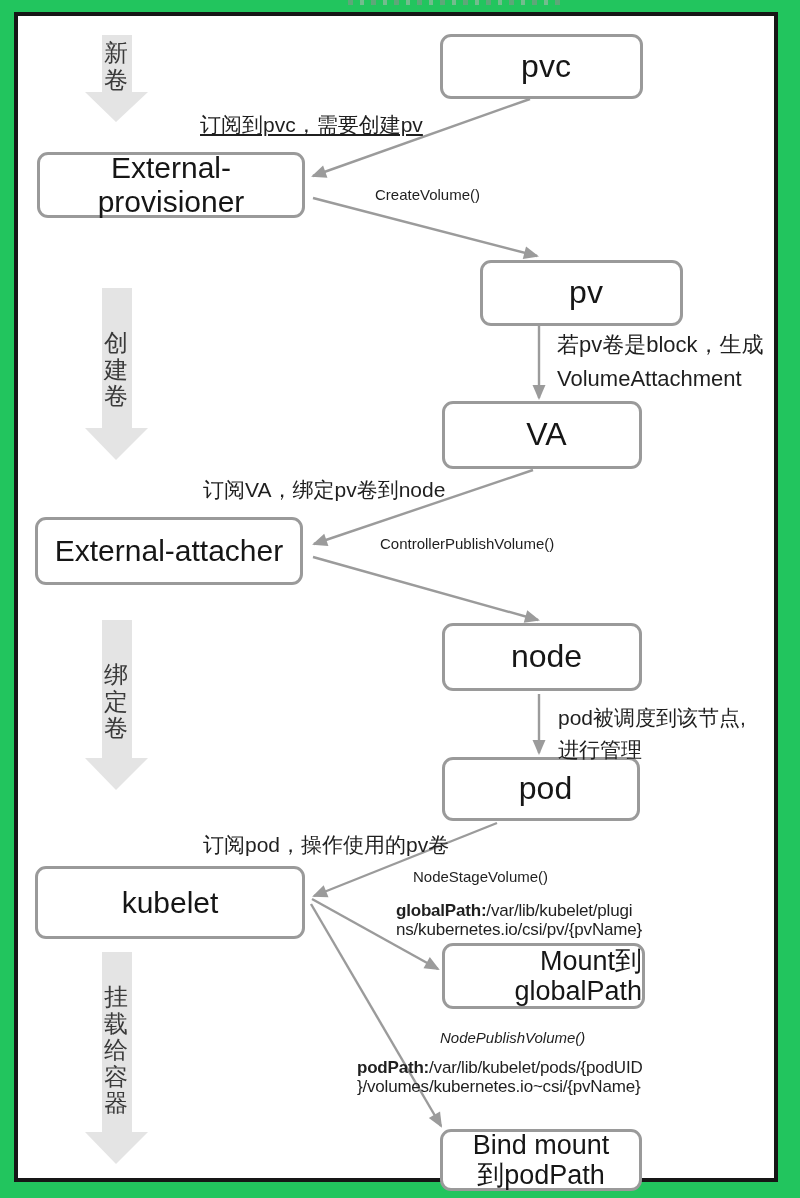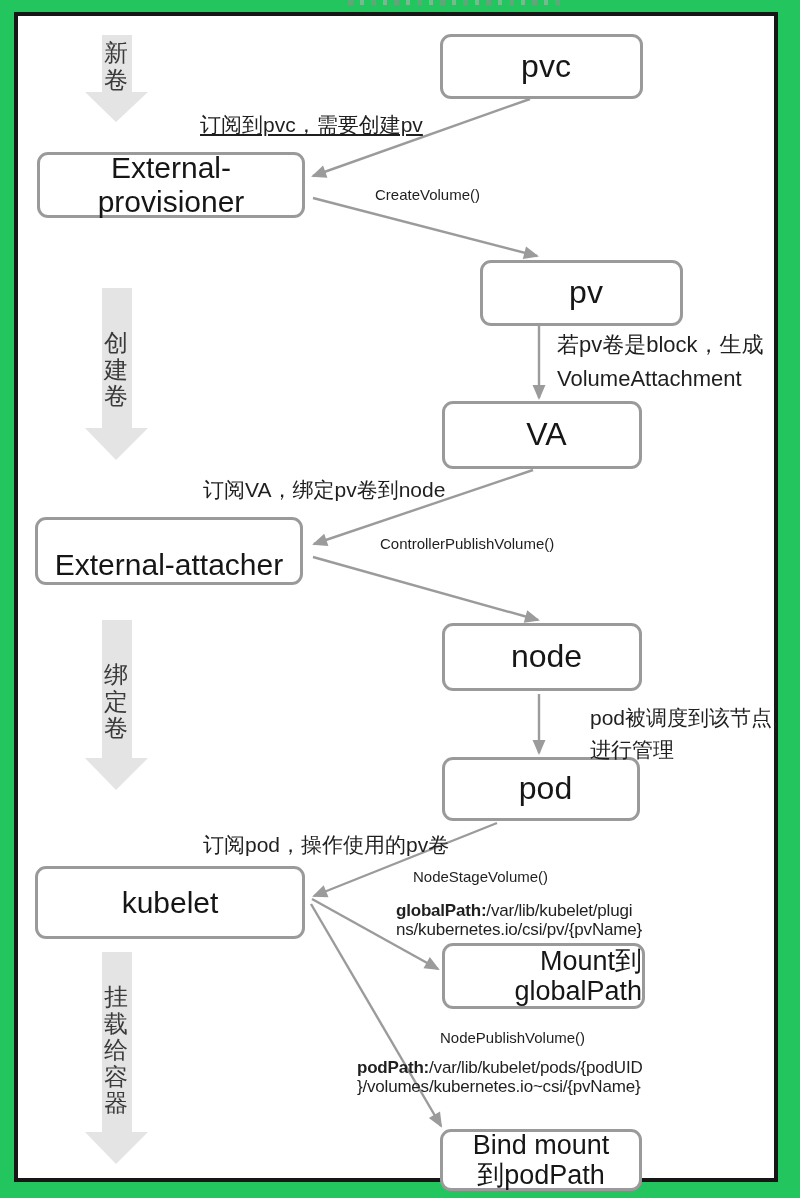--- a/index.html
+++ b/index.html
@@ -83,21 +83,21 @@
   </div>
 
   <div class="nodebox fs32" style="left:440px;top:260px;width:203px;height:66px;margin-left:40px;">
     <span>pv</span>
   </div>
 
   <div class="nodebox fs32" style="left:442px;top:401px;width:200px;height:68px;">
     <span>VA</span>
   </div>
 
-  <div class="nodebox fs30" style="left:35px;top:517px;width:268px;height:68px;justify-content:flex-end;">
+  <div class="nodebox fs30" style="left:35px;top:517px;width:268px;height:68px;">
     <span>External-attacher</span>
   </div>
 
   <div class="nodebox fs32" style="left:442px;top:757px;width:198px;height:64px;">
     <span>pod</span>
   </div>
 
   <div class="nodebox fs32" style="left:442px;top:623px;width:200px;height:68px;">
     <span>node</span>
   </div>
@@ -122,34 +122,34 @@
 
   <div class="edge-label blocklbl" style="left:557px;top:328px;">
     <div>若pv卷是block，生成</div>
     <div>VolumeAttachment</div>
   </div>
 
   <div class="edge-label cjk" style="left:203px;top:476px;">订阅VA，绑定pv卷到node</div>
 
   <div class="edge-label call" style="left:380px;top:535px;">ControllerPublishVolume()</div>
 
-  <div class="edge-label cjk" style="left:558px;top:702px;line-height:32px;margin-left:32px;">
+  <div class="edge-label cjk" style="left:558px;top:702px;line-height:32px;">
     <div>pod被调度到该节点,</div>
     <div>进行管理</div>
   </div>
 
   <div class="edge-label cjk" style="left:203px;top:831px;">订阅pod，操作使用的pv卷</div>
 
   <div class="edge-label call" style="left:413px;top:868px;">NodeStageVolume()</div>
 
   <div class="edge-label pathlbl" style="left:396px;top:901px;">
     <div><b>globalPath:</b><span>/var/lib/kubelet/plugi</span></div>
     <div>ns/kubernetes.io/csi/pv/{pvName}</div>
   </div>
 
-  <div class="edge-label call" style="left:440px;top:1029px;">NodePublishVolume()</div>
+  <div class="edge-label call" style="left:440px;top:1029px;font-style:italic;">NodePublishVolume()</div>
 
   <div class="edge-label pathlbl" style="left:357px;top:1058px;">
     <div><b>podPath:</b><span>/var/lib/kubelet/pods/{podUID</span></div>
     <div>}/volumes/kubernetes.io~csi/{pvName}</div>
   </div>
 
 </div>
 
 </body></html>

